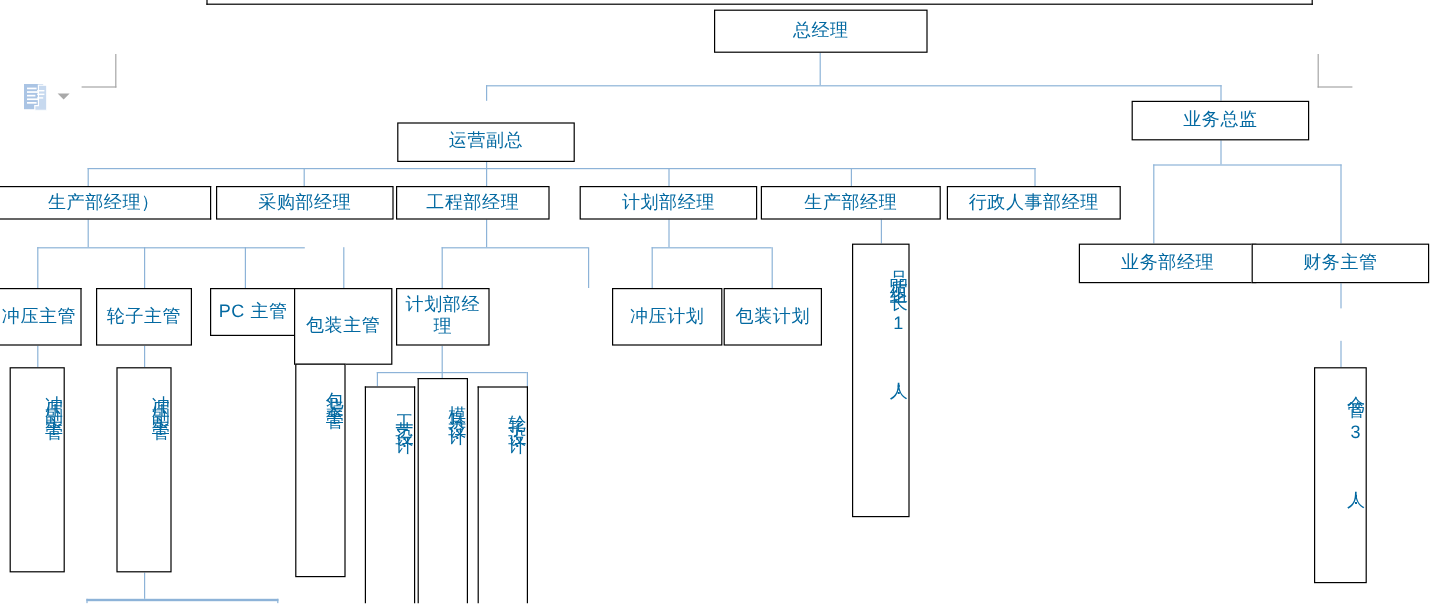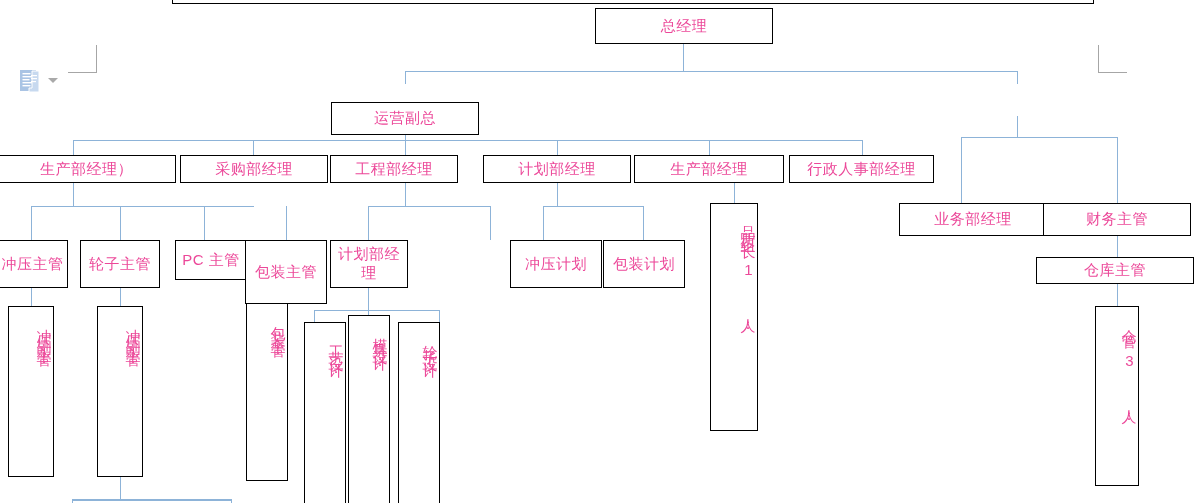--- a/index.html
+++ b/index.html
@@ -19,21 +19,21 @@
   }
   
   .box {
     position: absolute;
     box-sizing: border-box;
     border: 1px solid #000000;
     background: #ffffff;
     display: flex;
     align-items: center;
     justify-content: center;
-    color: #ec4899;
+    color: #0369a1;
     font-size: 15px;
     line-height: 1.25;
     text-align: center;
     letter-spacing: 0.5px;
     z-index: 3;
   }
   .box.vert {
     writing-mode: vertical-rl;
     text-orientation: upright;
     align-items: flex-start;
@@ -182,20 +182,21 @@
     </svg>
     <span class="dropdown-caret"></span>
   </div>
 
   <div class="box cut-top" style="left:172px; top:-40px; width:922px; height:44px;"></div>
 
   <div class="box" style="left:595px; top:8px; width:178px; height:36px;">总经理</div>
 
   <div class="box" style="left:331px; top:84px; width:148px; height:33px;margin-top:18px;">运营副总</div>
 
+  <div class="box" style="left:943px; top:84px; width:148px; height:33px;">业务总监</div>
 
   <div class="box cut-left" style="left:-2px; top:155px; width:178px; height:28px;">生产部经理）</div>
   <div class="box" style="left:180px; top:155px; width:148px; height:28px;">采购部经理</div>
   <div class="box" style="left:330px; top:155px; width:128px; height:28px;">工程部经理</div>
   <div class="box" style="left:483px; top:155px; width:148px; height:28px;">计划部经理</div>
   <div class="box" style="left:634px; top:155px; width:150px; height:28px;">生产部经理</div>
   <div class="box" style="left:789px; top:155px; width:145px; height:28px;">行政人事部经理</div>
 
   <div class="box cut-left" style="left:-2px; top:240px; width:70px; height:48px;">冲压主管</div>
   <div class="box" style="left:80px; top:240px; width:80px; height:48px;">轮子主管</div>
@@ -204,21 +205,20 @@
 
   <div class="box" style="left:330px; top:240px; width:78px; height:48px;">计划部经理</div>
 
   <div class="box" style="left:510px; top:240px; width:92px; height:48px;">冲压计划</div>
   <div class="box" style="left:603px; top:240px; width:82px; height:48px;">包装计划</div>
 
   <div class="box vert" style="left:710px; top:203px; width:48px; height:228px;">品质组长 1 人：</div>
 
   <div class="box" style="left:888px; top:203px; width:148px; height:33px;margin-left:11px;">业务部经理</div>
   <div class="box" style="left:1043px; top:203px; width:148px; height:33px;">财务主管</div>
-  <div class="box" style="left:1036px; top:257px; width:158px; height:27px;">仓库主管</div>
 
   <div class="box vert" style="left:8px; top:306px; width:46px; height:171px;">冲压副主管：</div>
   <div class="box vert" style="left:97px; top:306px; width:46px; height:171px;">冲压副主管：</div>
 
   <div class="box vert" style="left:246px; top:303px; width:42px; height:178px;">包装主管：</div>
 
   <div class="box vert cut-bottom" style="left:304px; top:322px; width:42px; height:182px;">工艺设计：</div>
   <div class="box vert cut-bottom" style="left:348px; top:315px; width:42px; height:189px;">模具设计：</div>
   <div class="box vert cut-bottom" style="left:398px; top:322px; width:42px; height:182px;">轮子设计：</div>
 

